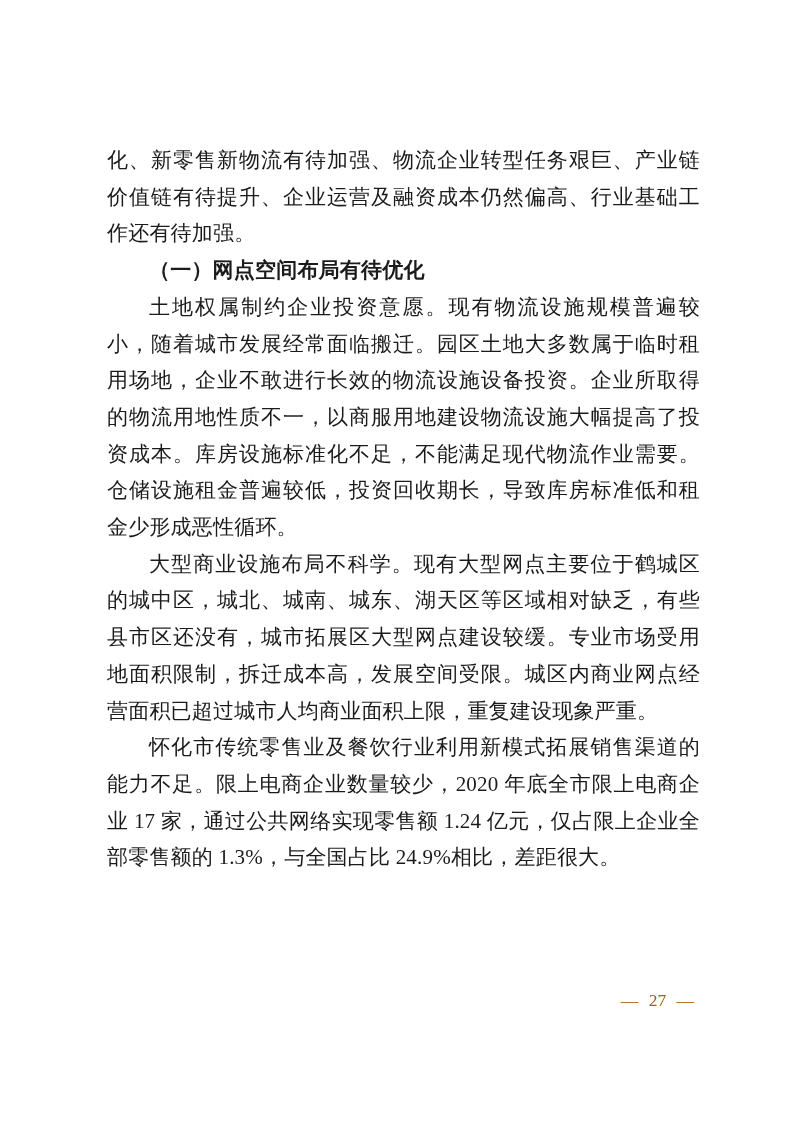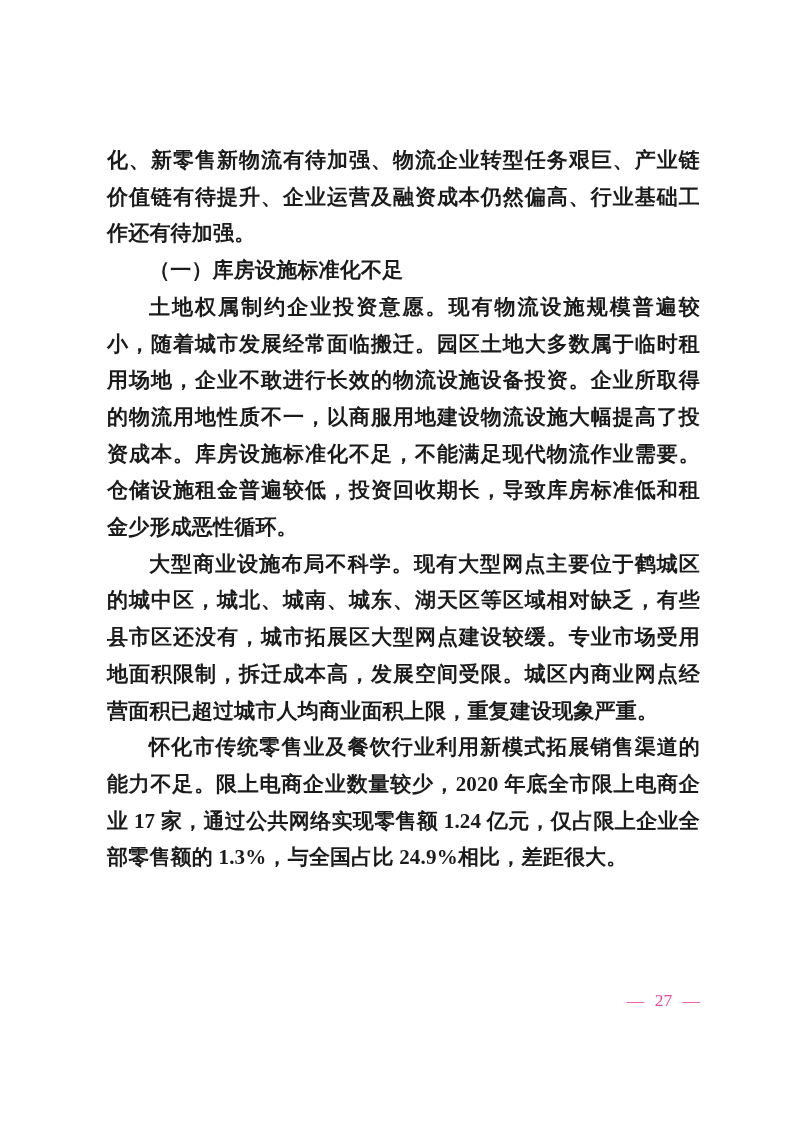--- a/index.html
+++ b/index.html
@@ -24,48 +24,47 @@
     width: 593px;
     font-size: 21px;
     line-height: 36.7px;
     text-align: justify;
     text-justify: inter-ideograph;
     letter-spacing: 0.2px;
   }
   .content p {
     margin: 0;
     padding: 0;
-    font-weight: bold;
   }
   .para-indent {
     text-indent: 2em;
   }
   .para-noindent {
     text-indent: 0;
   }
   .section-heading {
     text-indent: 2em;
     font-weight: 700;
   }
   .footer {
     position: absolute;
     top: 988px;
-    right: 93px;
+    right: 99px;
     font-size: 17.5px;
     line-height: 24px;
-    color: #ec4899;
+    color: #a16207;
     word-spacing: 6px;
     white-space: pre;
   }
 </style>
 </head>
 <body>
 
 <div class="page">
   <div class="content">
     <p class="para-noindent">化、新零售新物流有待加强、物流企业转型任务艰巨、产业链价值链有待提升、企业运营及融资成本仍然偏高、行业基础工作还有待加强。</p>
-    <p class="section-heading">（一）库房设施标准化不足</p>
+    <p class="section-heading">（一）网点空间布局有待优化</p>
     <p class="para-indent">土地权属制约企业投资意愿。现有物流设施规模普遍较小，随着城市发展经常面临搬迁。园区土地大多数属于临时租用场地，企业不敢进行长效的物流设施设备投资。企业所取得的物流用地性质不一，以商服用地建设物流设施大幅提高了投资成本。库房设施标准化不足，不能满足现代物流作业需要。仓储设施租金普遍较低，投资回收期长，导致库房标准低和租金少形成恶性循环。</p>
     <p class="para-indent">大型商业设施布局不科学。现有大型网点主要位于鹤城区的城中区，城北、城南、城东、湖天区等区域相对缺乏，有些县市区还没有，城市拓展区大型网点建设较缓。专业市场受用地面积限制，拆迁成本高，发展空间受限。城区内商业网点经营面积已超过城市人均商业面积上限，重复建设现象严重。</p>
     <p class="para-indent">怀化市传统零售业及餐饮行业利用新模式拓展销售渠道的能力不足。限上电商企业数量较少，2020 年底全市限上电商企业 17 家，通过公共网络实现零售额 1.24 亿元，仅占限上企业全部零售额的 1.3%，与全国占比 24.9%相比，差距很大。</p>
   </div>
   <div class="footer">— 27 —</div>
 </div>
 
 </body></html>

